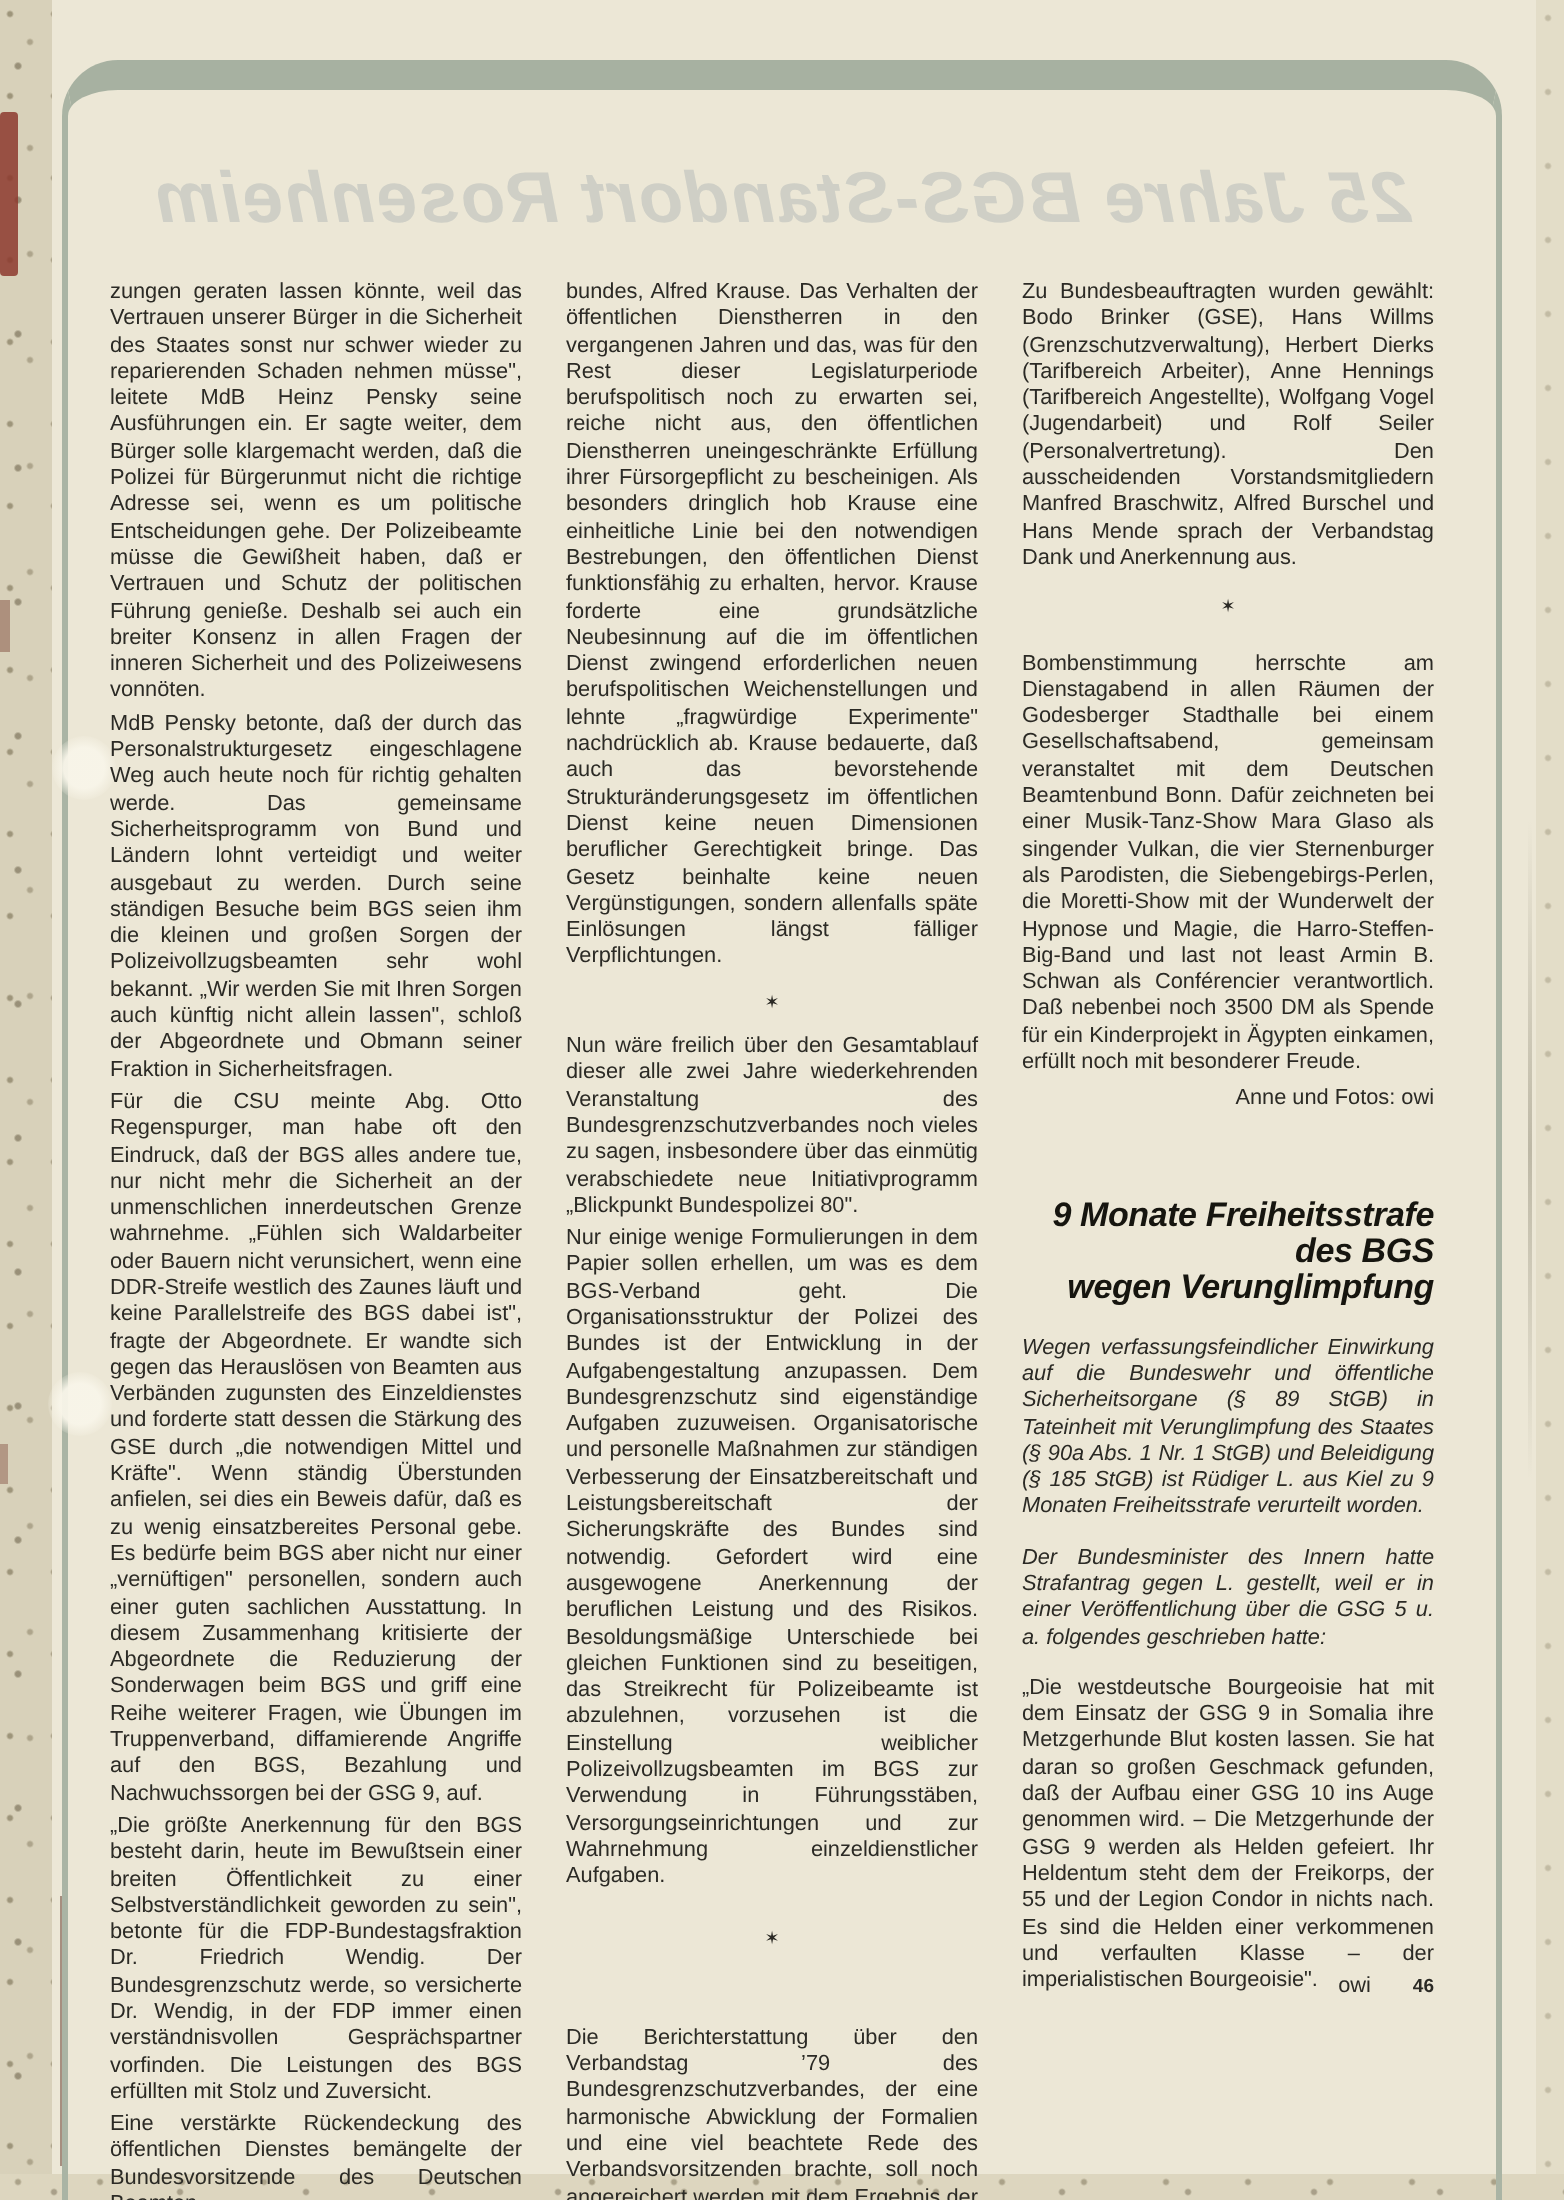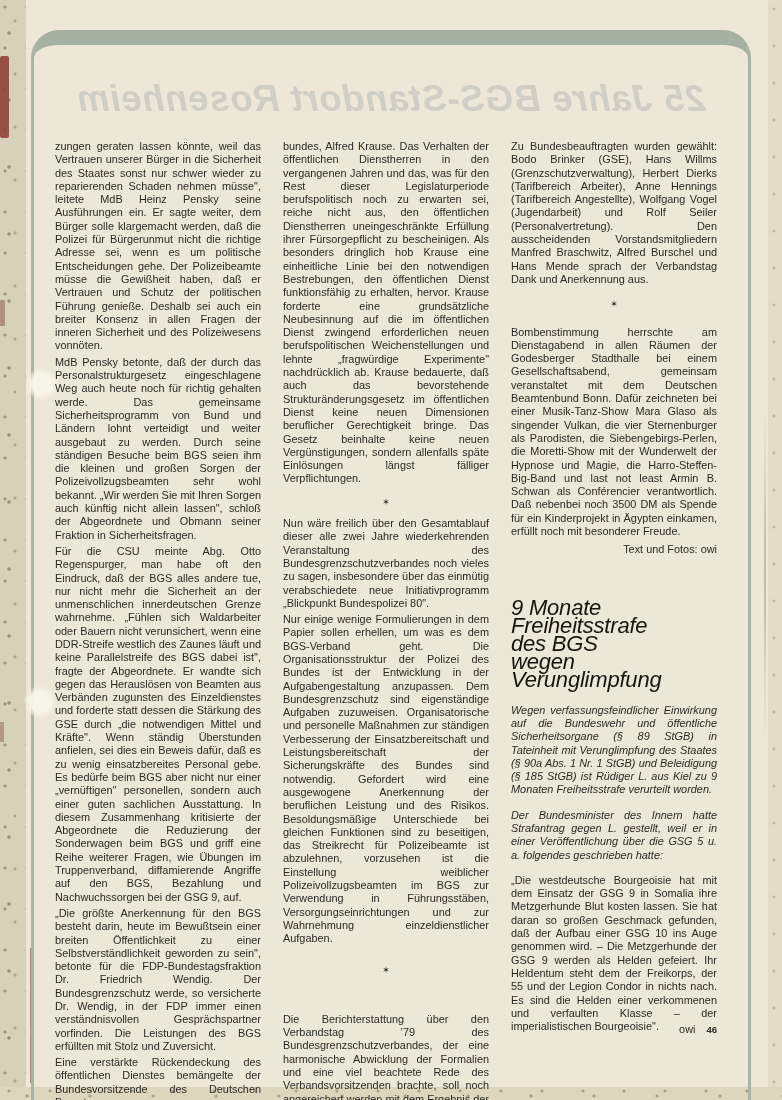--- a/index.html
+++ b/index.html
@@ -57,25 +57,25 @@
   
   .content{position:absolute;left:55px;top:140px;width:662px;display:flex;gap:22px;}
   .col{width:206px;font-size:10.9px;line-height:13.3px;text-align:justify;color:#2b2a25;}
   .col p{margin:0 0 3px 0;}
   .sep{text-align:center;font-size:9px;color:#2b2a25;font-family:"DejaVu Sans", sans-serif;}
   .sep-mid-1{margin:10px 0 8px;}
   .sep-mid-2{margin:18px 0 36px;}
   .sep-right{margin:12px 0 14px;}
   .byline{text-align:right;margin-top:5px;}
   .verdict-h{
-    margin:42px 0 15px;font-size:22px;line-height:18px;font-weight:normal;font-style:italic;
-    color:#16150f;letter-spacing:-0.2px;text-align:left;
+    margin:42px 0 15px;font-size:17px;line-height:18px;font-weight:bold;font-style:italic;
+    color:#16150f;letter-spacing:-0.2px;text-align:right;
   }
   .vp{margin-bottom:12px !important;font-style:italic;}
-  .folio{display:flex;justify-content:flex-end;align-items:baseline;gap:11px;margin-top:-13.3px;}
+  .folio{display:flex;justify-content:flex-end;align-items:baseline;gap:21px;margin-top:-13.3px;}
   .folio .credit{font-size:10.9px;}
   .folio .pageno{font-weight:bold;font-size:9.5px;}
 </style>
 </head>
 <body>
 
 <div>
 
   <div class="edge edge-left"></div>
   <div class="edge edge-right"></div>
@@ -110,21 +110,21 @@
       <p>Nun wäre freilich über den Gesamtablauf dieser alle zwei Jahre wiederkehrenden Veranstaltung des Bundesgrenzschutzverbandes noch vieles zu sagen, insbesondere über das einmütig verabschiedete neue Initiativprogramm „Blickpunkt Bundespolizei 80".</p>
       <p>Nur einige wenige Formulierungen in dem Papier sollen erhellen, um was es dem BGS-Verband geht. Die Organisationsstruktur der Polizei des Bundes ist der Entwicklung in der Aufgabengestaltung anzupassen. Dem Bundesgrenzschutz sind eigenständige Aufgaben zuzuweisen. Organisatorische und personelle Maßnahmen zur ständigen Verbesserung der Einsatzbereitschaft und Leistungsbereitschaft der Sicherungskräfte des Bundes sind notwendig. Gefordert wird eine ausgewogene Anerkennung der beruflichen Leistung und des Risikos. Besoldungsmäßige Unterschiede bei gleichen Funktionen sind zu beseitigen, das Streikrecht für Polizeibeamte ist abzulehnen, vorzusehen ist die Einstellung weiblicher Polizeivollzugsbeamten im BGS zur Verwendung in Führungsstäben, Versorgungseinrichtungen und zur Wahrnehmung einzeldienstlicher Aufgaben.</p>
       <div class="sep sep-mid-2">✶</div>
       <p>Die Berichterstattung über den Verbandstag ’79 des Bundesgrenzschutzverbandes, der eine harmonische Abwicklung der Formalien und eine viel beachtete Rede des Verbandsvorsitzenden brachte, soll noch angereichert werden mit dem Ergebnis der Vorstandswahl und einem Hinweis auf den festlichen Ausklang. Der bisherige Bundesvorsitzende Helmut Pfeffer wurde</p>
     </div>
 
     <div class="col">
       <p>Zu Bundesbeauftragten wurden gewählt: Bodo Brinker (GSE), Hans Willms (Grenzschutzverwaltung), Herbert Dierks (Tarifbereich Arbeiter), Anne Hennings (Tarifbereich Angestellte), Wolfgang Vogel (Jugendarbeit) und Rolf Seiler (Personalvertretung). Den ausscheidenden Vorstandsmitgliedern Manfred Braschwitz, Alfred Burschel und Hans Mende sprach der Verbandstag Dank und Anerkennung aus.</p>
       <div class="sep sep-right">✶</div>
       <p>Bombenstimmung herrschte am Dienstagabend in allen Räumen der Godesberger Stadthalle bei einem Gesellschaftsabend, gemeinsam veranstaltet mit dem Deutschen Beamtenbund Bonn. Dafür zeichneten bei einer Musik-Tanz-Show Mara Glaso als singender Vulkan, die vier Sternenburger als Parodisten, die Siebengebirgs-Perlen, die Moretti-Show mit der Wunderwelt der Hypnose und Magie, die Harro-Steffen-Big-Band und last not least Armin B. Schwan als Conférencier verantwortlich. Daß nebenbei noch 3500 DM als Spende für ein Kinderprojekt in Ägypten einkamen, erfüllt noch mit besonderer Freude.</p>
-      <div class="byline">Text und Fotos: owi</div>
+      <div class="byline">Anne und Fotos: owi</div>
 
       <h2 class="verdict-h">
         <div>9 Monate Freiheitsstrafe</div>
         <div>des BGS</div>
         <div>wegen Verunglimpfung</div>
       </h2>
 
       <p class="vp">Wegen verfassungsfeindlicher Einwirkung auf die Bundeswehr und öffentliche Sicherheitsorgane (§ 89 StGB) in Tateinheit mit Verunglimpfung des Staates (§ 90a Abs. 1 Nr. 1 StGB) und Beleidigung (§ 185 StGB) ist Rüdiger L. aus Kiel zu 9 Monaten Freiheitsstrafe verurteilt worden.</p>
       <p class="vp">Der Bundesminister des Innern hatte Strafantrag gegen L. gestellt, weil er in einer Veröffentlichung über die GSG 5 u. a. folgendes geschrieben hatte:</p>
       <p>„Die westdeutsche Bourgeoisie hat mit dem Einsatz der GSG 9 in Somalia ihre Metzgerhunde Blut kosten lassen. Sie hat daran so großen Geschmack gefunden, daß der Aufbau einer GSG 10 ins Auge genommen wird. – Die Metzgerhunde der GSG 9 werden als Helden gefeiert. Ihr Heldentum steht dem der Freikorps, der 55 und der Legion Condor in nichts nach. Es sind die Helden einer verkommenen und verfaulten Klasse – der imperialistischen Bourgeoisie".</p>

